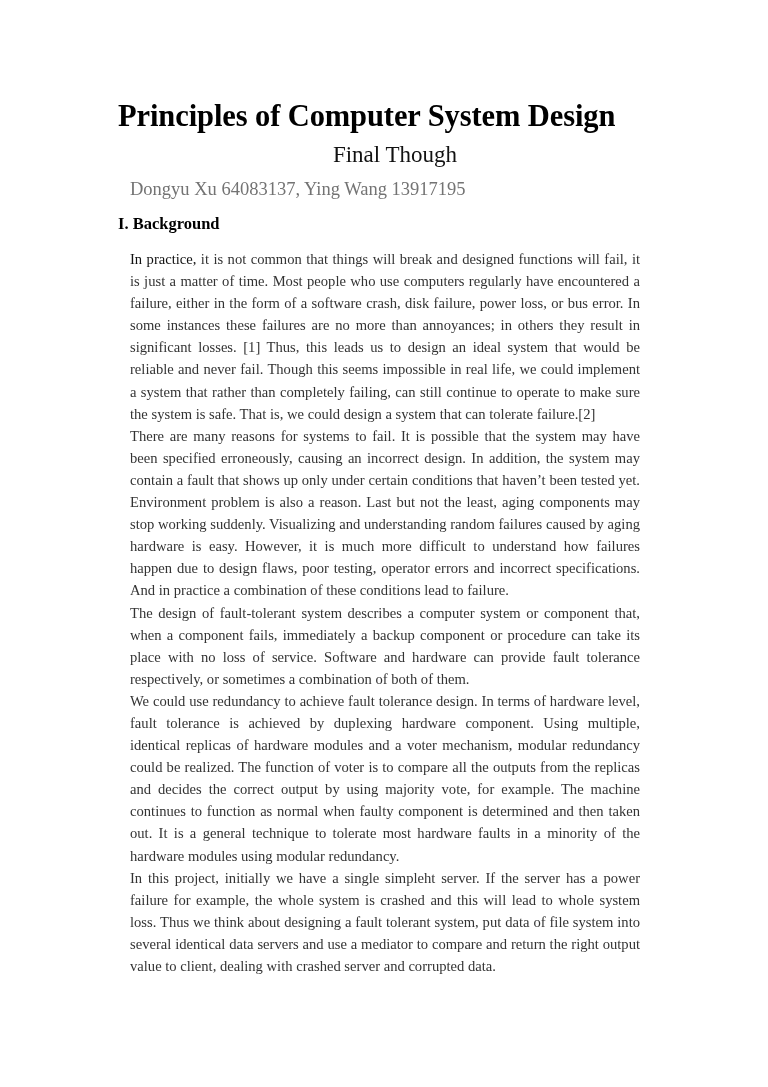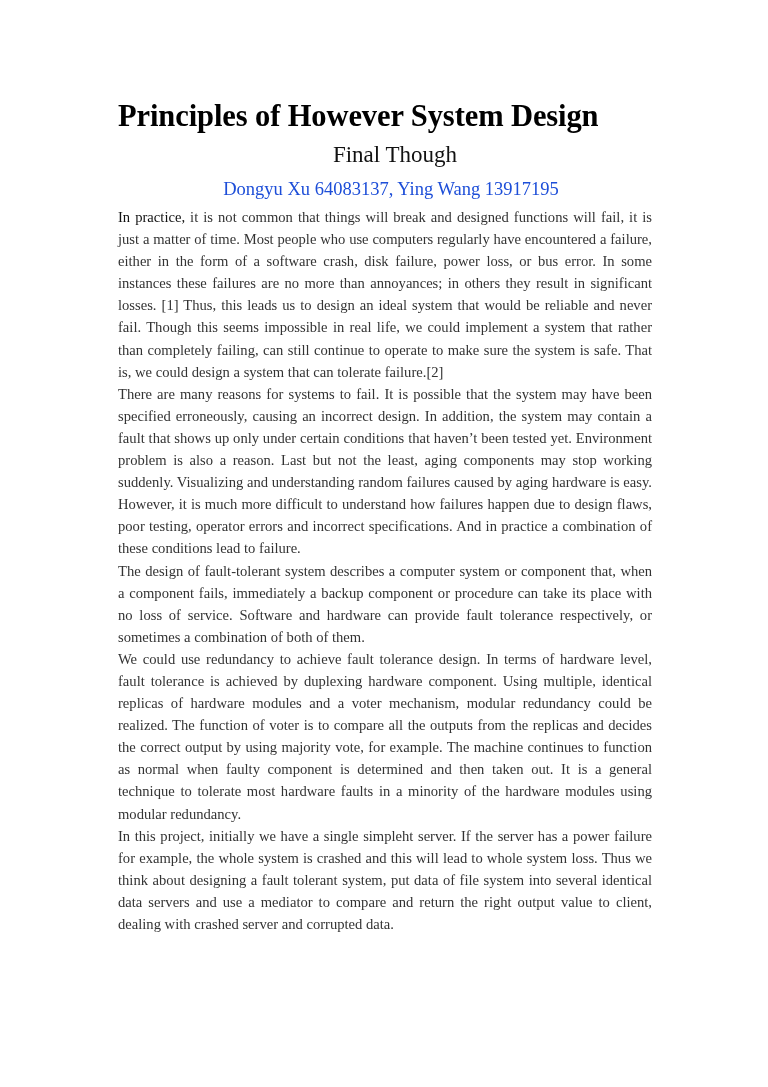--- a/index.html
+++ b/index.html
@@ -1,35 +1,36 @@
 <!DOCTYPE html>
 <html><head>
 <meta charset="utf-8">
 <style>
   html, body { margin: 0; padding: 0; background: #ffffff; }
   body { width: 768px; height: 1087px; position: relative; overflow: hidden; }
   .page { position: absolute; left: 118px; top: 96px; width: 534px; color: #2b2b2b; font-family: "Liberation Serif", serif; }
   .title { font-weight: bold; font-size: 30.5px; color: #000; margin: 0; line-height: 40px; white-space: nowrap; letter-spacing: -0.1px; }
   .subtitle { text-align: center; font-size: 23px; color: #111; margin: 4px 0 0 0; line-height: 30px; padding-left: 20px; }
-  .authors { text-align: center; font-size: 18.5px; color: #1d4ed8; margin: 6px 0 0 0; line-height: 26px; padding-left: 12px; }
+  .authors { font-size: 18.5px; color: #737373; margin: 6px 0 0 0; line-height: 26px; padding-left: 12px; }
   .section-heading { font-weight: bold; font-size: 16.5px; color: #000; margin: 10px 0 0 0; line-height: 24px; }
-  .body-text { font-size: 14.6px; line-height: 22.1px; text-align: justify; margin: 0; color: #333; }
+  .body-text { font-size: 14.6px; line-height: 22.1px; text-align: justify; margin: 12px; color: #333; }
   .para { margin: 0; text-align: justify; text-align-last: left; }
   .first { margin-top: 4px; }
   .lead { color: #111; }
 </style>
 </head>
 <body>
 
 <div class="page">
-  <h1 class="title">Principles of However System Design</h1>
+  <h1 class="title">Principles of Computer System Design</h1>
   <div class="subtitle">Final Though</div>
   <div class="authors">Dongyu Xu 64083137, Ying Wang 13917195</div>
 
   <section>
+    <h2 class="section-heading">I. Background</h2>
     <div class="body-text">
       <p class="para first"><span class="lead">In practice,</span><span> it is not common that things will break and designed functions will fail, it is just a matter of time. Most people who use computers regularly have encountered a failure, either in the form of a software crash, disk failure, power loss, or bus error. In some instances these failures are no more than annoyances; in others they result in significant losses. [1] Thus, this leads us to design an ideal system that would be reliable and never fail. Though this seems impossible in real life, we could implement a system that rather than completely failing, can still continue to operate to make sure the system is safe. That is, we could design a system that can tolerate failure.[2]</span></p>
       <p class="para">There are many reasons for systems to fail. It is possible that the system may have been specified erroneously, causing an incorrect design. In addition, the system may contain a fault that shows up only under certain conditions that haven’t been tested yet. Environment problem is also a reason. Last but not the least, aging components may stop working suddenly. Visualizing and understanding random failures caused by aging hardware is easy. However, it is much more difficult to understand how failures happen due to design flaws, poor testing, operator errors and incorrect specifications. And in practice a combination of these conditions lead to failure.</p>
       <p class="para">The design of fault-tolerant system describes a computer system or component that, when a component fails, immediately a backup component or procedure can take its place with no loss of service. Software and hardware can provide fault tolerance respectively, or sometimes a combination of both of them.</p>
       <p class="para">We could use redundancy to achieve fault tolerance design. In terms of hardware level, fault tolerance is achieved by duplexing hardware component. Using multiple, identical replicas of hardware modules and a voter mechanism, modular redundancy could be realized. The function of voter is to compare all the outputs from the replicas and decides the correct output by using majority vote, for example. The machine continues to function as normal when faulty component is determined and then taken out. It is a general technique to tolerate most hardware faults in a minority of the hardware modules using modular redundancy.</p>
       <p class="para">In this project, initially we have a single simpleht server. If the server has a power failure for example, the whole system is crashed and this will lead to whole system loss. Thus we think about designing a fault tolerant system, put data of file system into several identical data servers and use a mediator to compare and return the right output value to client, dealing with crashed server and corrupted data.</p>
     </div>
   </section>
 </div>
 

